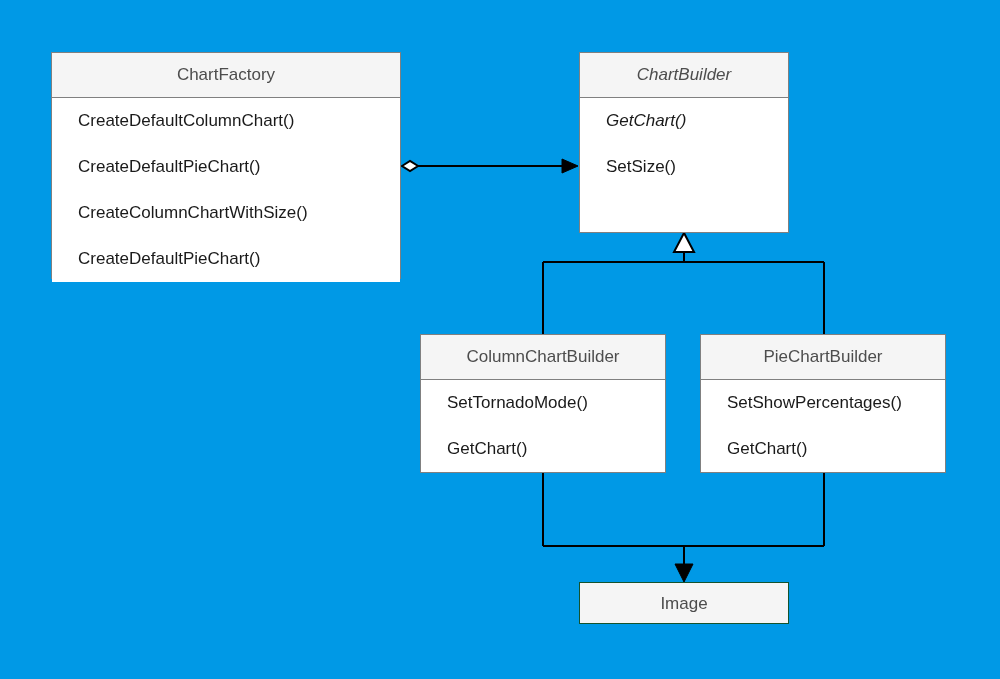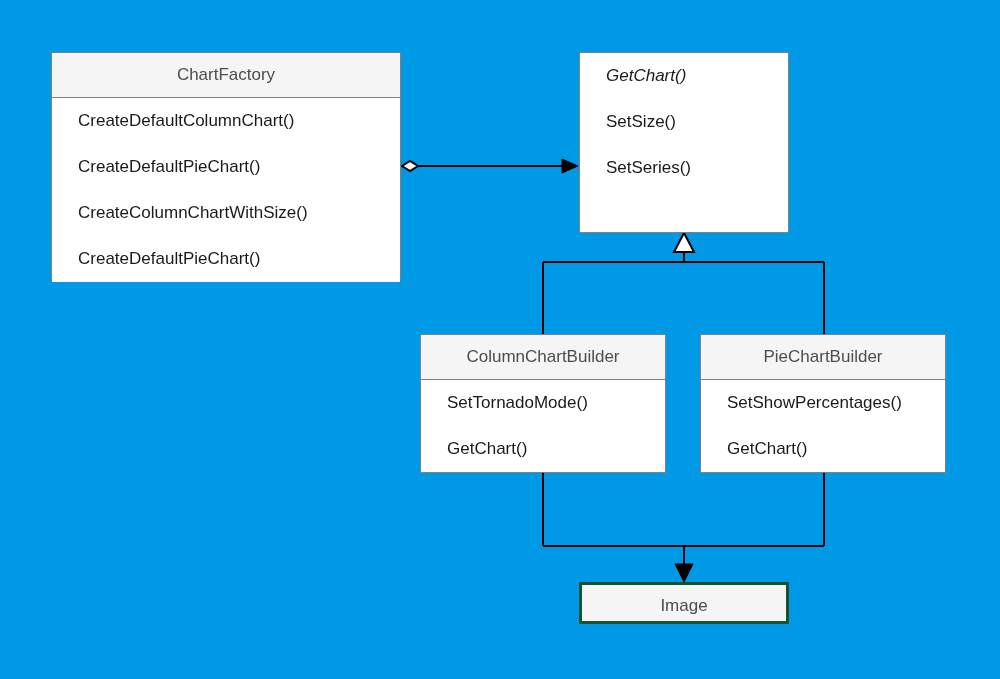--- a/index.html
+++ b/index.html
@@ -59,21 +59,21 @@
     line-height: 46px;
     height: 46px;
     padding-left: 26px;
     white-space: nowrap;
     overflow: hidden;
   }
   .uml-method.abstract {
     font-style: italic;
   }
   .single-compartment {
-    border: 3px solid #14532d;
+    border: 1px solid #14532d;
     background: #f5f5f5;
   }
   .single-compartment .uml-header {
     border-bottom: none;
     height: 100%;
     line-height: 41px;
   }
 </style>
 </head>
 <body>
@@ -109,24 +109,24 @@
     <div class="uml-header">ChartFactory</div>
     <div class="uml-body">
       <div class="uml-method">CreateDefaultColumnChart()</div>
       <div class="uml-method">CreateDefaultPieChart()</div>
       <div class="uml-method">CreateColumnChartWithSize()</div>
       <div class="uml-method">CreateDefaultPieChart()</div>
     </div>
   </div>
 
   <div class="uml-class" style="left:579px; top:52px; width:210px; height:181px;">
+    <div class="uml-header abstract">ChartBuilder</div>
     <div class="uml-body">
       <div class="uml-method abstract">GetChart()</div>
       <div class="uml-method">SetSize()</div>
-      <div class="uml-method">SetSeries()</div>
     </div>
   </div>
 
   <div class="uml-class" style="left:420px; top:334px; width:246px; height:139px;">
     <div class="uml-header">ColumnChartBuilder</div>
     <div class="uml-body">
       <div class="uml-method">SetTornadoMode()</div>
       <div class="uml-method">GetChart()</div>
     </div>
   </div>

